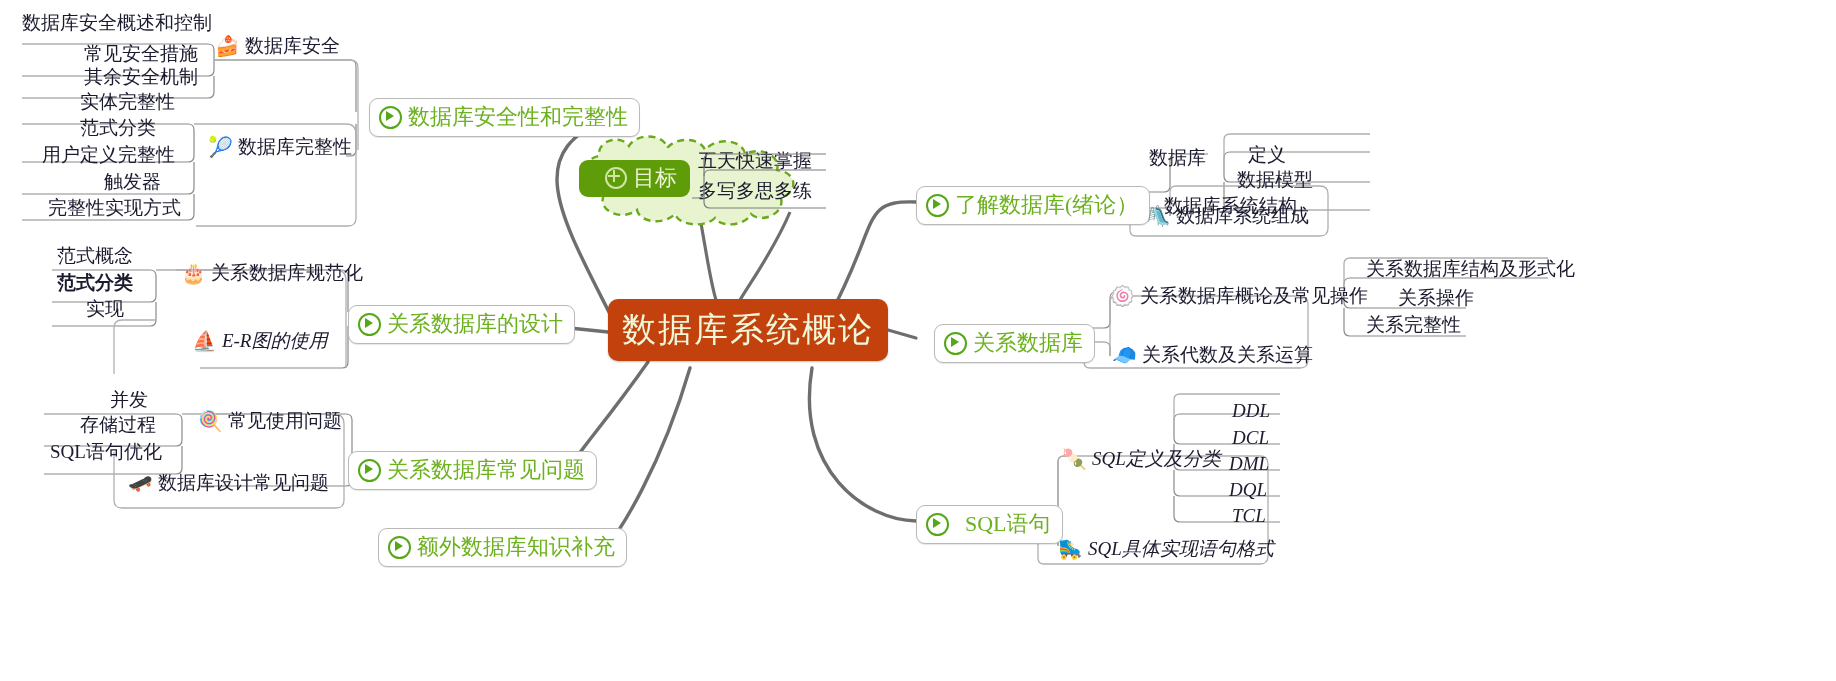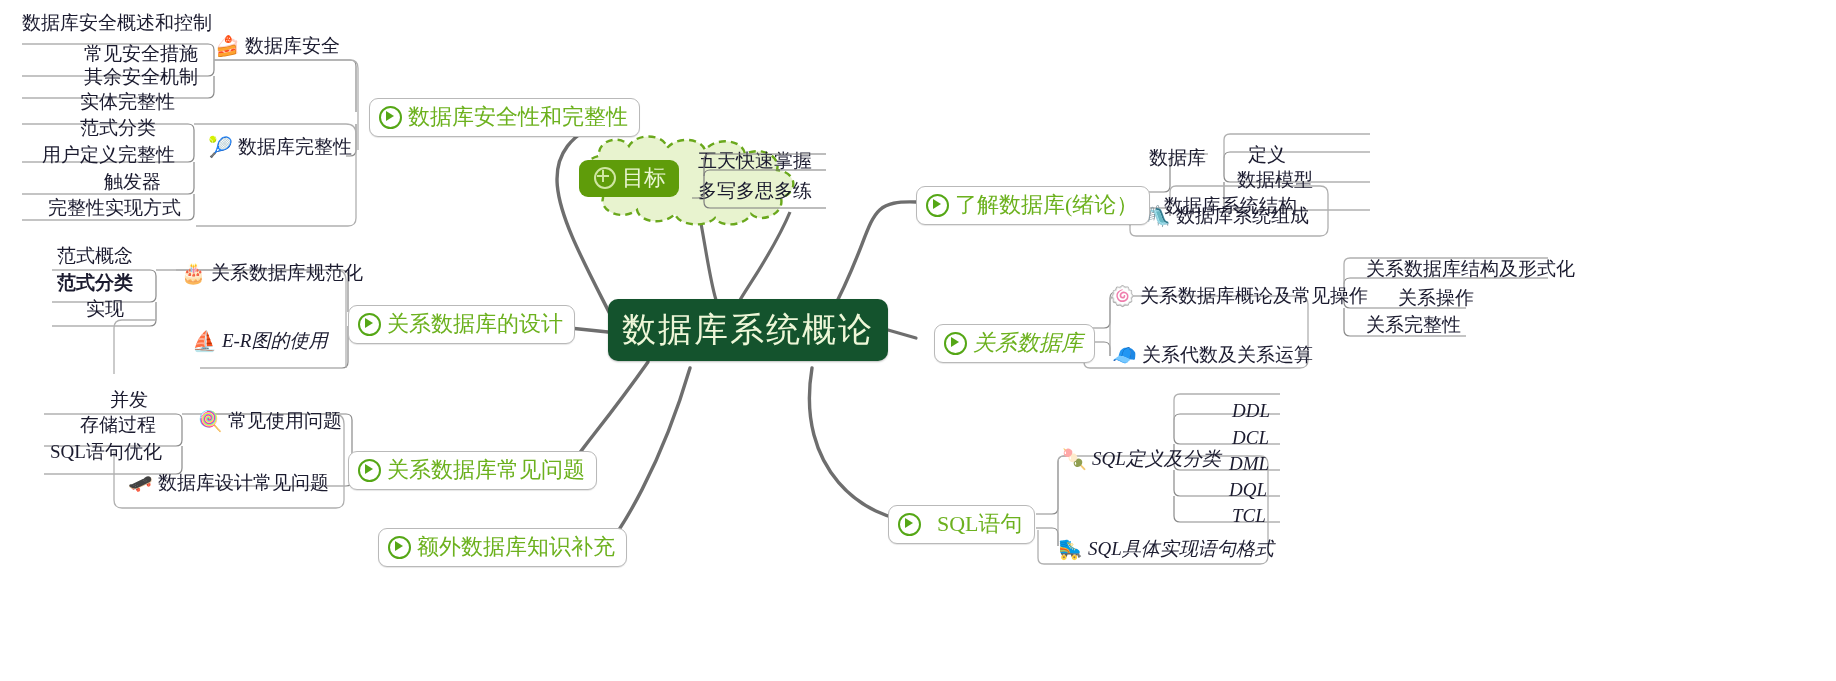--- a/index.html
+++ b/index.html
@@ -2,21 +2,21 @@
 <html><head>
 <meta charset="utf-8">
 <style>
   html,body{margin:0;padding:0;background:#ffffff;}
   body{width:1836px;height:681px;position:relative;overflow:hidden;
        font-family:"Liberation Serif","DejaVu Serif",serif;color:#1a1a2e;}
   .canvas{position:absolute;left:0;top:0;width:1836px;height:681px;}
   svg.wires{position:absolute;left:0;top:0;width:1836px;height:681px;pointer-events:none;}
 
   
-  .central{position:absolute;background:#14532d;border-radius:10px;
+  .central{position:absolute;background:#c2410c;border-radius:10px;
            color:#eef7d8;font-size:34px;letter-spacing:2px;
            display:flex;align-items:center;justify-content:center;
            box-shadow:0 1px 2px rgba(0,0,0,.25);}
 
   
   .main-topic{position:absolute;background:#fff;border:1px solid #b9b9b9;
               border-radius:9px;display:flex;align-items:center;gap:6px;
               padding:3px 11px 4px 9px;color:#5fae18;font-size:22px;
               white-space:nowrap;box-shadow:0 1px 1px rgba(0,0,0,.10);}
   .main-topic .lbl{color:#6cb11e;}
@@ -29,21 +29,21 @@
             border-bottom:5px solid transparent;}
 
   
   .sub{position:absolute;font-size:19px;white-space:nowrap;color:#1b1b2f;}
   .sub.ico{display:flex;align-items:center;gap:5px;}
   .sub .emo{font-size:20px;line-height:1;}
 
   
   .cloud-wrap{position:absolute;}
   .goal-box{position:absolute;background:#5f9c0a;border-radius:9px;color:#eaf6d2;
-            font-size:22px;display:flex;align-items:center;gap:6px;padding:3px 13px 4px 15px;
+            font-size:22px;display:flex;align-items:center;gap:6px;padding:3px 13px 4px 26px;
             white-space:nowrap;}
   .goal-ico{width:18px;height:18px;border:2px solid #cfe6a2;border-radius:50%;position:relative;}
   .goal-ico:before,.goal-ico:after{content:"";position:absolute;background:#cfe6a2;}
   .goal-ico:before{left:6px;top:1px;width:2px;height:12px;}
   .goal-ico:after{left:1px;top:6px;width:12px;height:2px;}
   .cloud-item{position:absolute;font-size:19px;white-space:nowrap;color:#1b1b2f;}
 
   .emoji{font-family:"DejaVu Sans",sans-serif;}
   .latin{font-family:"Liberation Serif",serif;font-style:italic;}
 </style>
@@ -166,26 +166,26 @@
   <div class="main-topic" style="left:378px;top:528px;">
     <span class="play-ico"></span>
     <span class="lbl">额外数据库知识补充</span>
   </div>
 
   <div class="main-topic" style="left:916px;top:186px;">
     <span class="play-ico"></span>
     <span class="lbl">了解数据库(绪论）</span>
   </div>
 
-  <div class="main-topic" style="left:934px;top:324px;font-style:italic;">
+  <div class="main-topic" style="left:934px;top:324px;">
     <span class="play-ico"></span>
     <span class="lbl">关系数据库</span>
   </div>
 
-  <div class="main-topic" style="left:888px;top:505px;gap:16px;">
+  <div class="main-topic" style="left:916px;top:505px;gap:16px;">
     <span class="play-ico"></span>
     <span class="lbl">SQL语句</span>
   </div>
 
   <div class="sub ico" style="left:215px;top:33px;">
     <span class="emo emoji">🍰</span>
     <span>数据库安全</span>
   </div>
   <div class="sub" style="left:22px;top:10px;">数据库安全概述和控制</div>
   <div class="sub" style="left:84px;top:41px;">常见安全措施</div>

